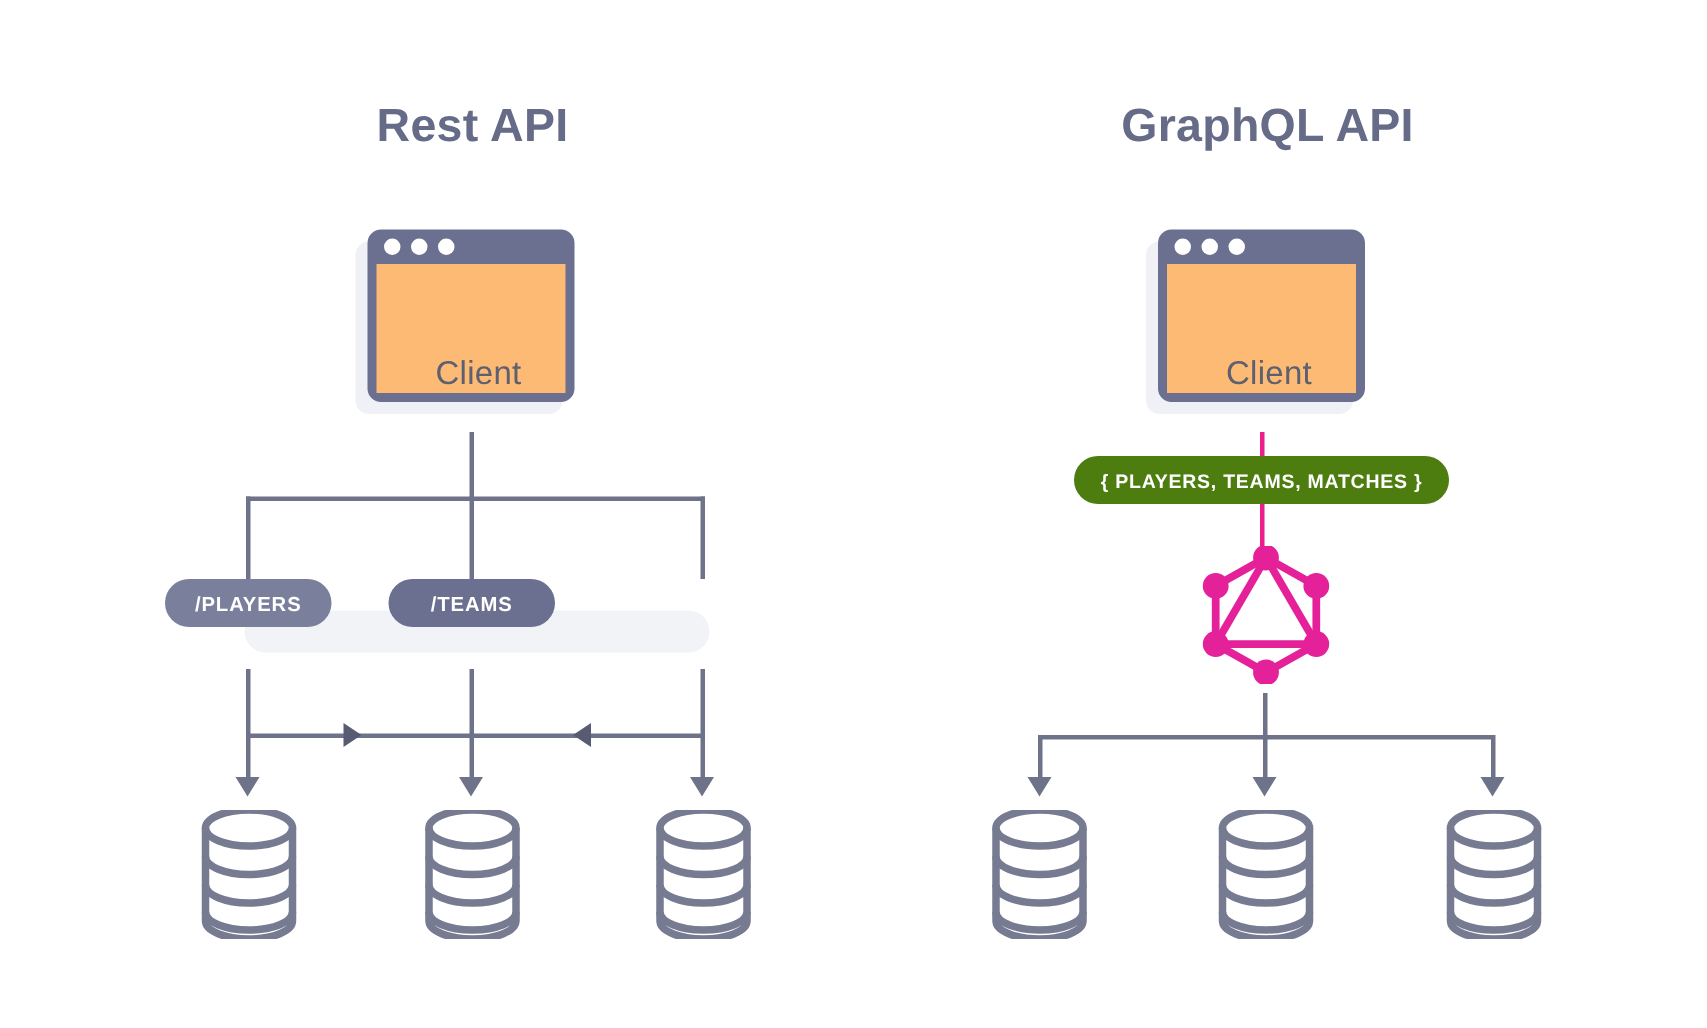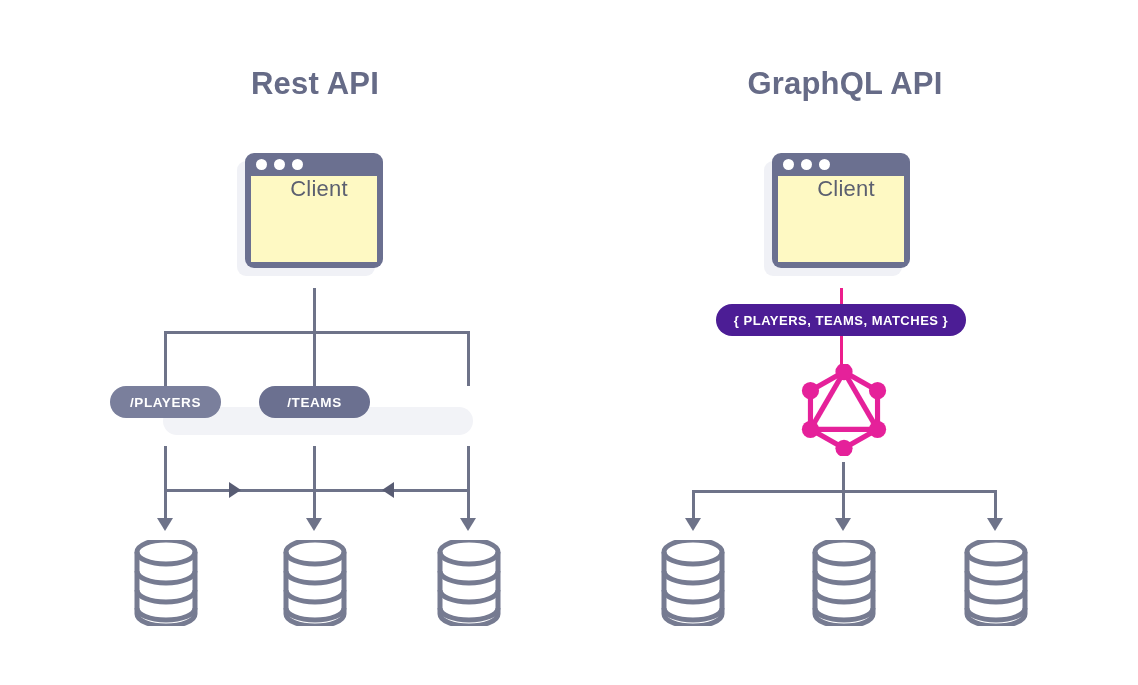--- a/index.html
+++ b/index.html
@@ -52,23 +52,23 @@
   .dot {
     width: 11px; height: 11px;
     border-radius: 50%;
     background: #ffffff;
   }
   .client-body {
     position: absolute;
     left: 6px; top: 23px;
     width: 126px;
     height: 86px;
-    background: #fef9c3;
+    background: #fdba74;
     display: flex;
-    align-items: flex-start;
+    align-items: flex-end;
     justify-content: center;
     padding-left: 10px;
   }
   .client-label {
     font-size: 22px;
     color: #5c6070;
     letter-spacing: 0.2px;
   }
 
   
@@ -130,21 +130,21 @@
     background: #f2f3f7;
     z-index: 0;
   }
 
   
   #pill-gql-query {
     position: absolute;
     left: 716px; top: 304px;
     width: 250px; height: 32px;
     border-radius: 16px;
-    background: #4c1d95;
+    background: #4d7c0f;
     display: flex;
     align-items: center;
     justify-content: center;
     color: #ffffff;
     font-size: 13px;
     font-weight: bold;
     letter-spacing: 0.5px;
     white-space: nowrap;
     z-index: 3;
   }

